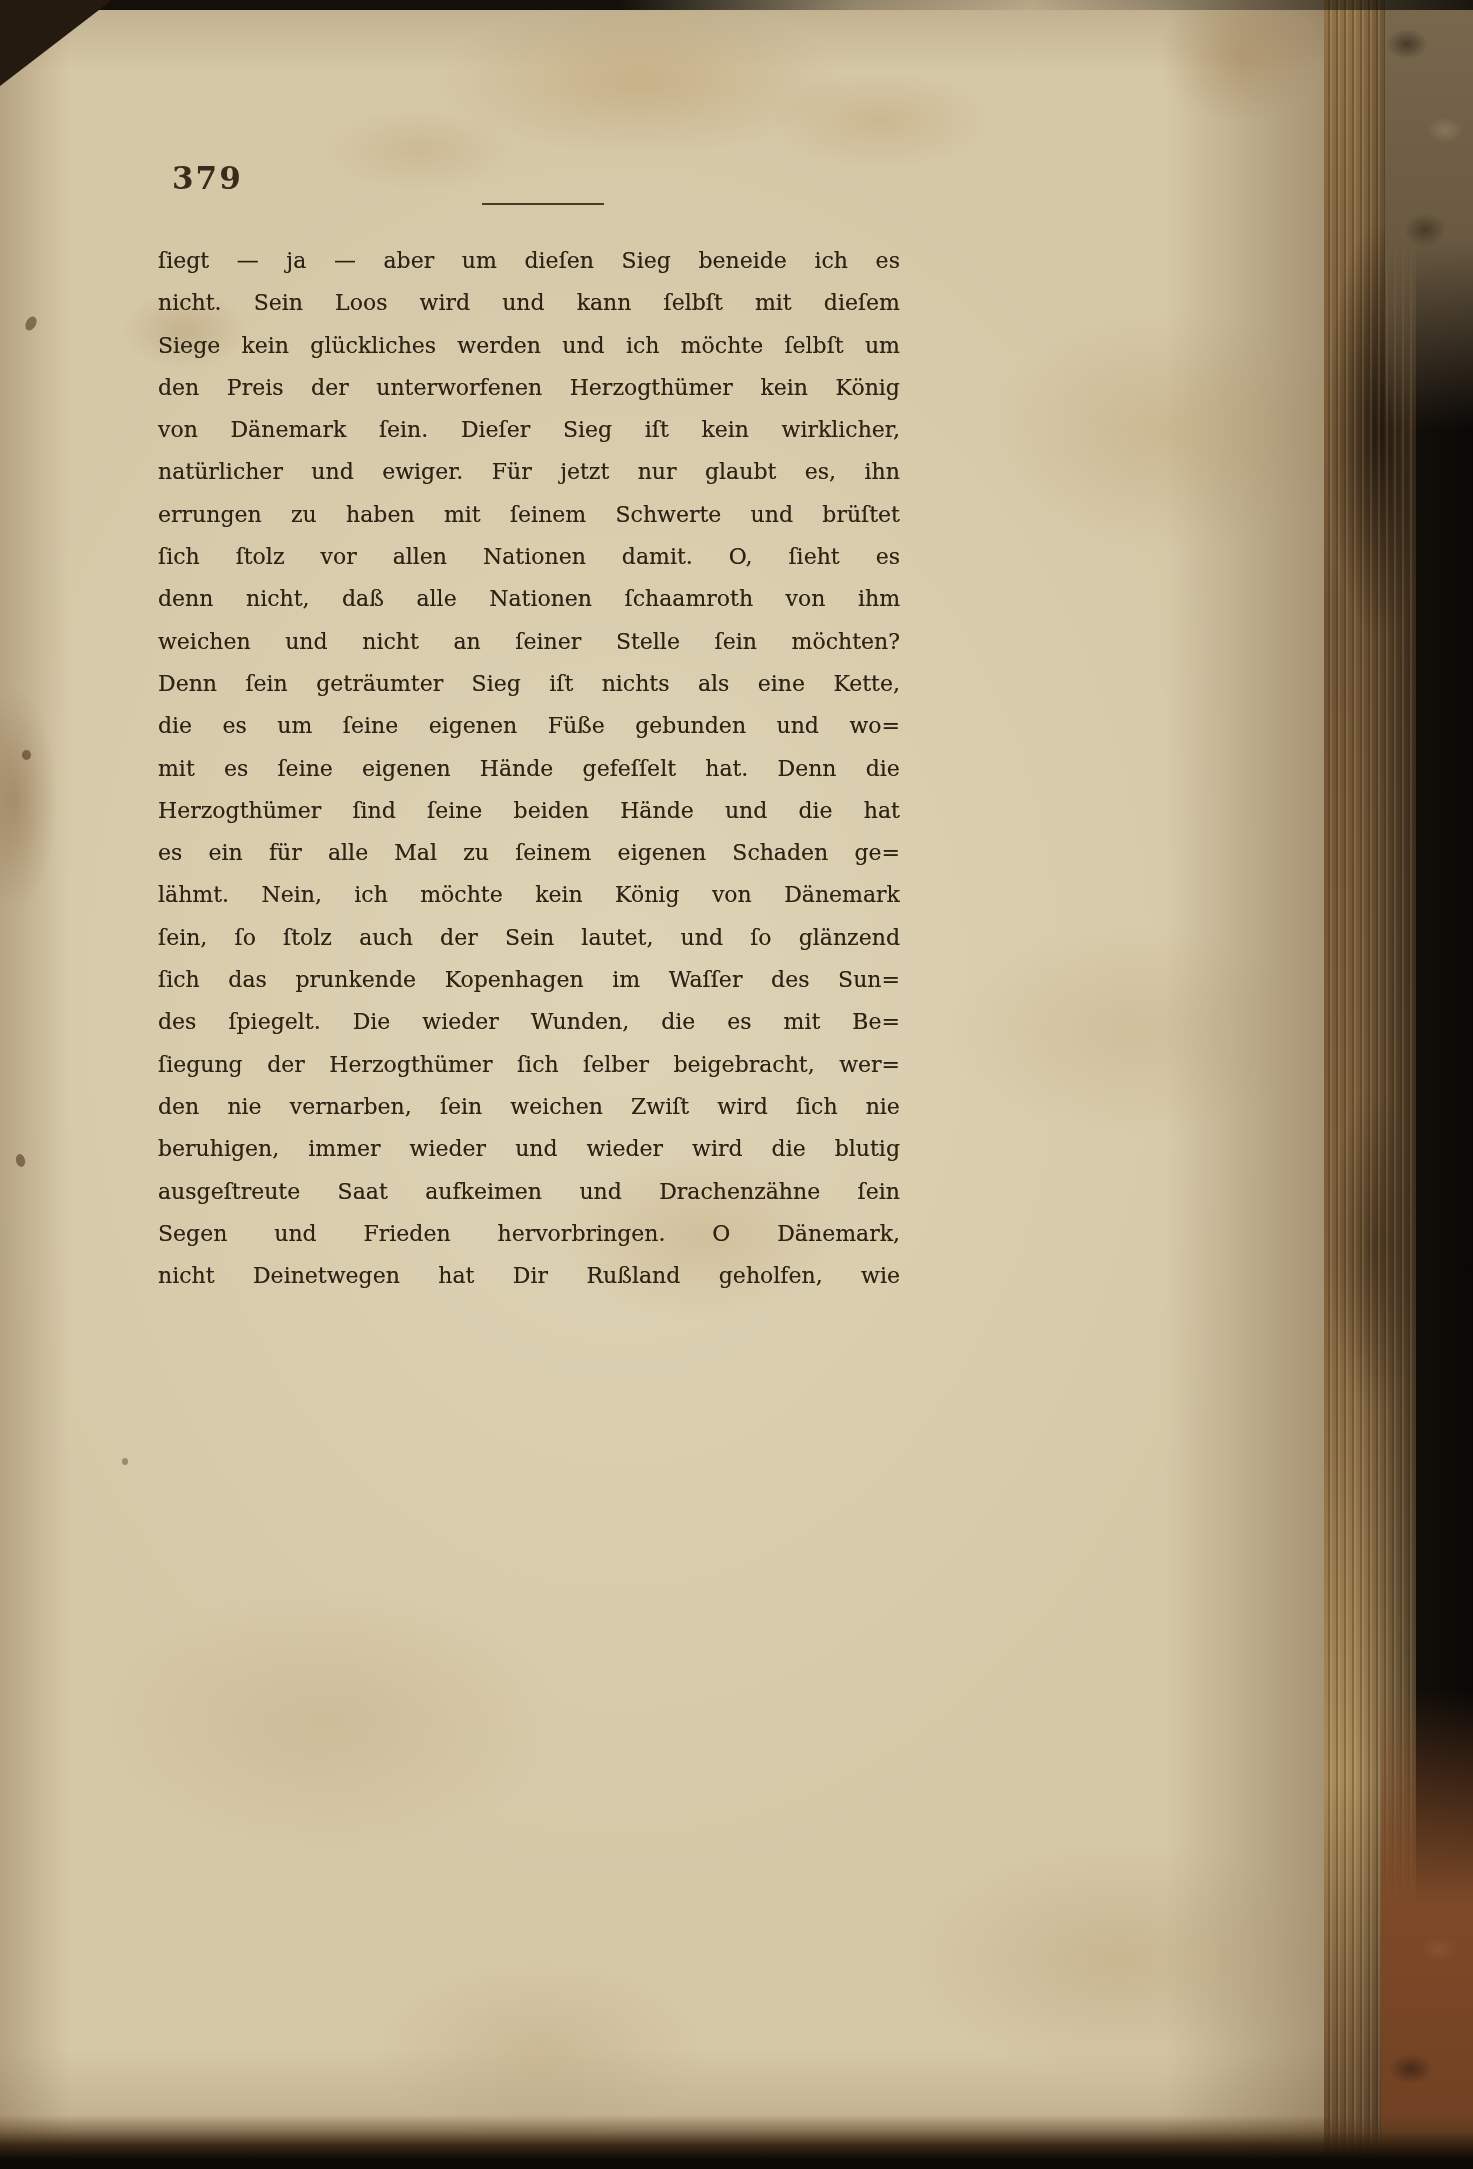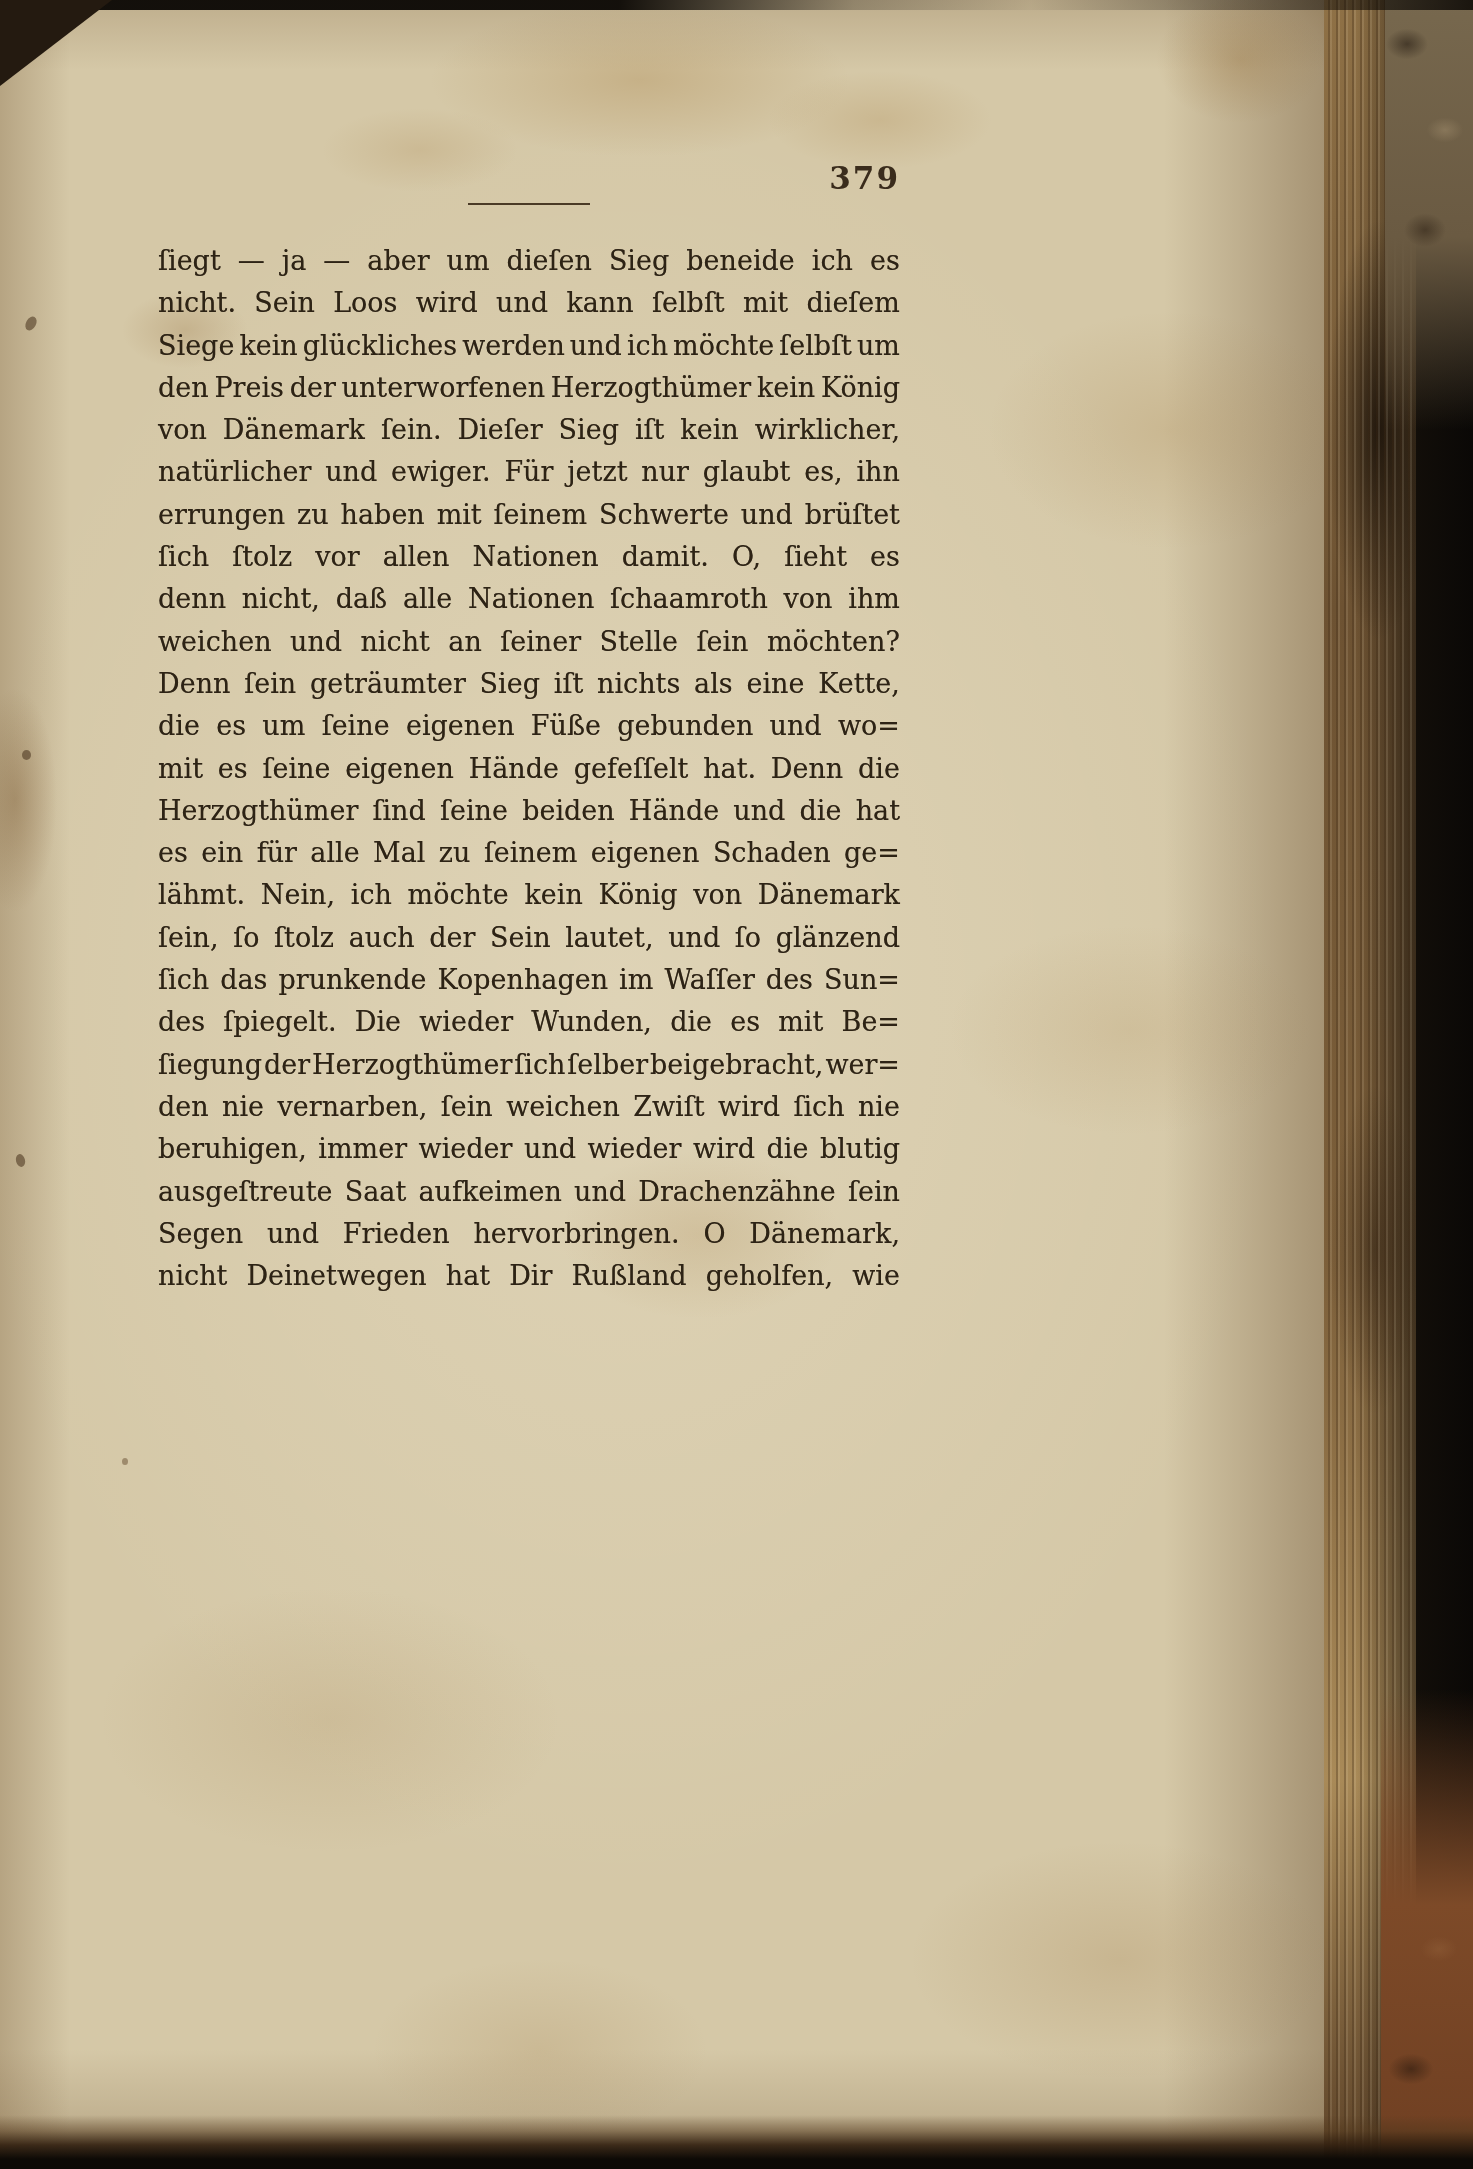--- a/index.html
+++ b/index.html
@@ -39,44 +39,44 @@
       linear-gradient(to right,  rgba(110,80,45,0.30), rgba(110,80,45,0) 70px),
       linear-gradient(to left,   rgba(95,68,38,0.40),  rgba(95,68,38,0) 160px),
       linear-gradient(to bottom, rgba(110,80,45,0.22), rgba(110,80,45,0) 70px),
       linear-gradient(to top,    rgba(100,72,40,0.30), rgba(100,72,40,0) 120px),
       radial-gradient(ellipse 900px 1200px at 620px 1000px, rgba(255,250,235,0.22), rgba(255,250,235,0) 75%);
   }
 
   
   .page-header {
     position: absolute;
-    left: 158px; top: 160px;
+    left: 172px; top: 160px;
     width: 742px;
-    text-align: right;
+    text-align: left;
     color: #38291a;
   }
   .page-num {
     font-size: 31px;
     letter-spacing: 2px;
     font-weight: bold;
     color: #3a2c1c;
   }
   .page-num-rule {
     width: 122px; height: 2px;
     margin: 7px auto 0;
     background: #4a3a26;
   }
 
   
   .page-text {
     position: absolute;
     left: 158px; top: 240px;
     width: 742px;
     color: #2d2315;
-    font-size: 27px;
+    font-size: 22px;
     text-shadow: 0 0 0.5px rgba(45,35,21,0.55);
   }
   .text-line {
     display: flex;
     justify-content: space-between;
     height: 42.3px;
     line-height: 42.3px;
     white-space: nowrap;
   }
   .text-line span { display: inline-block; }

